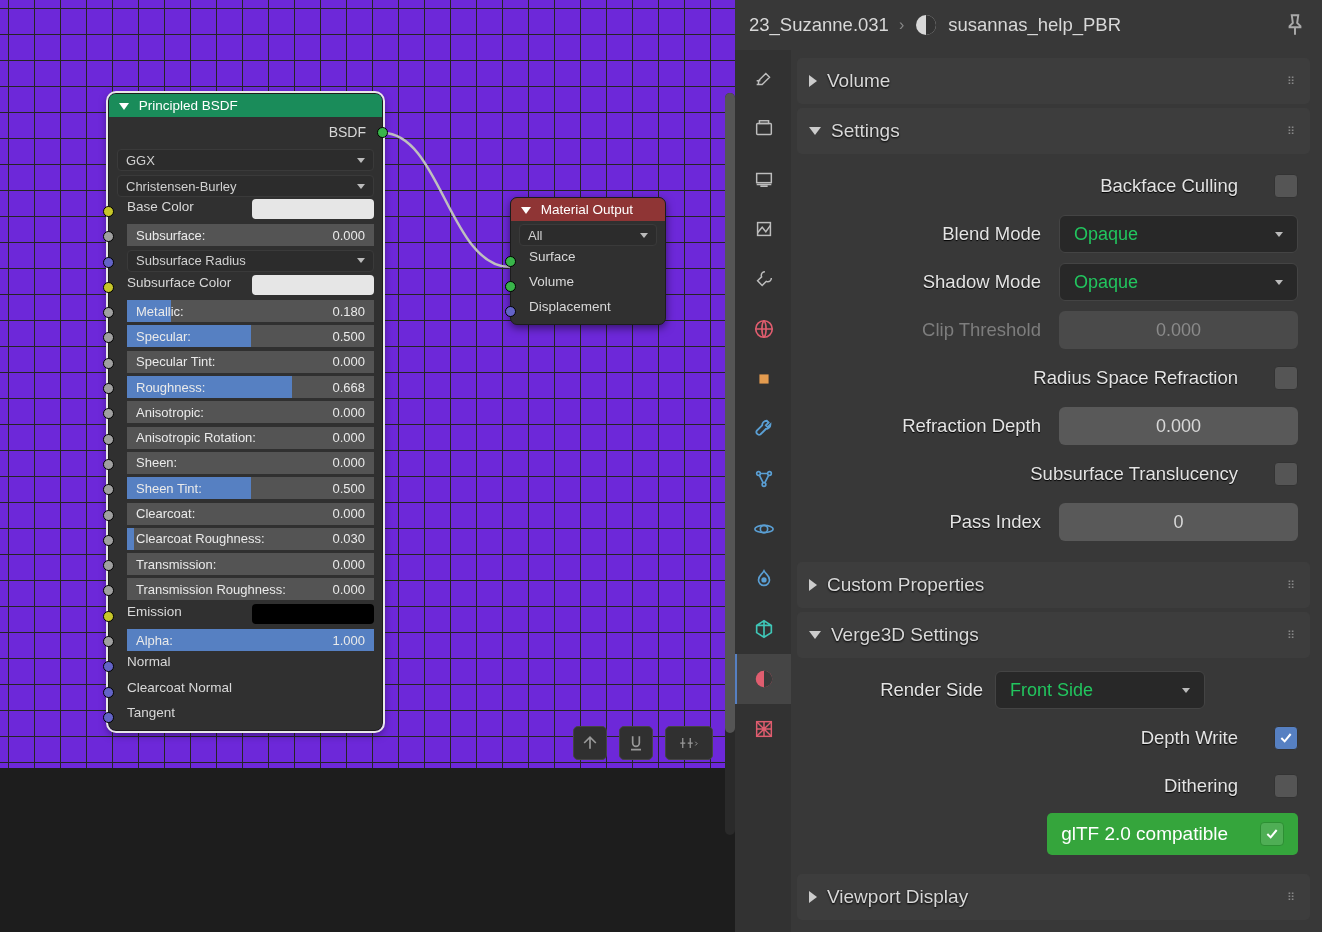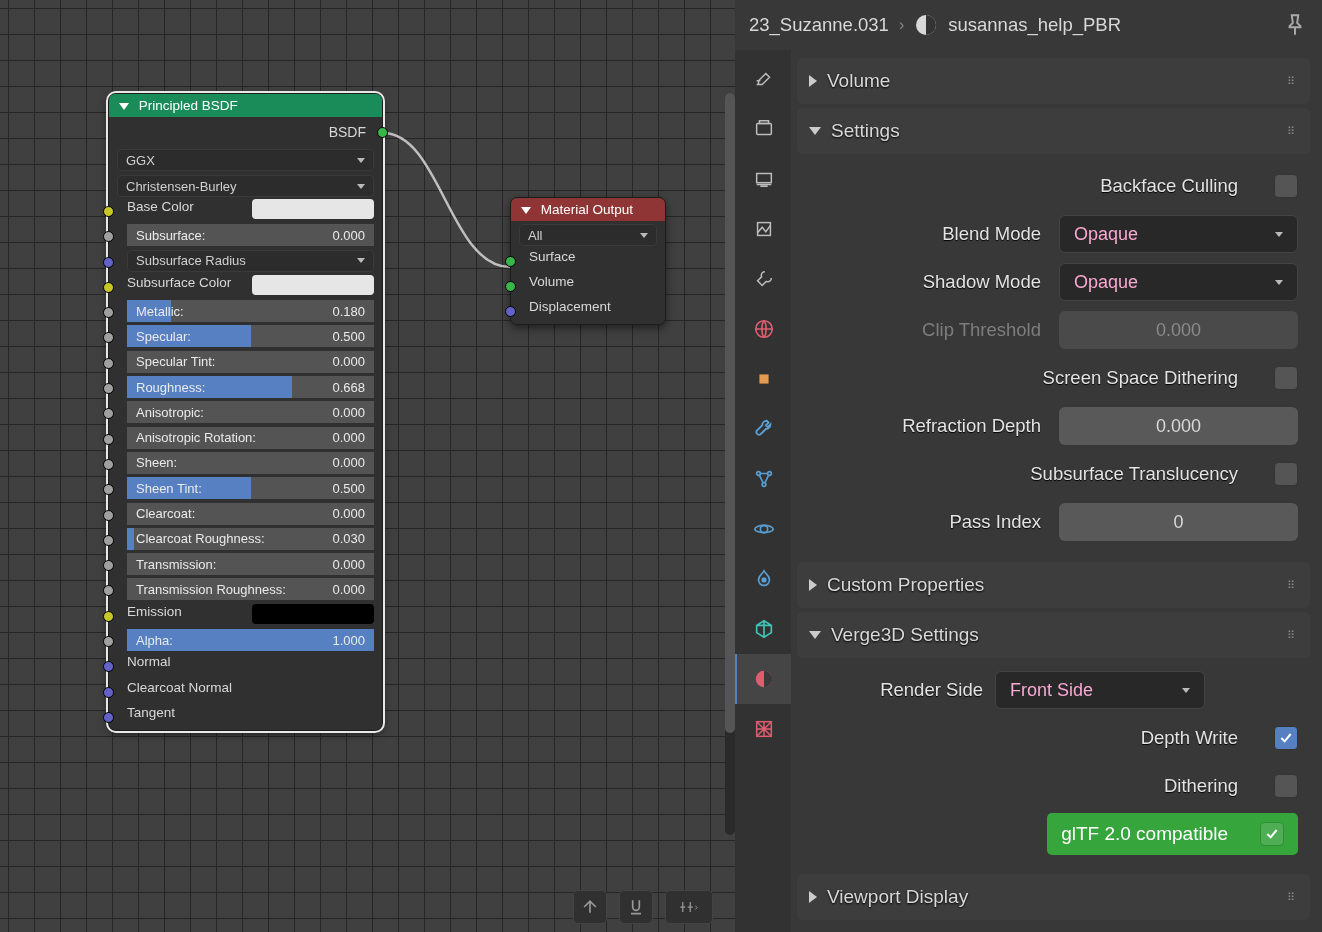--- a/index.html
+++ b/index.html
@@ -1,17 +1,17 @@
 <!DOCTYPE html>
 <html><head>
 <meta charset="utf-8">
 <style>
 *{box-sizing:border-box;margin:0;padding:0;font-family:-apple-system,BlinkMacSystemFont,"Segoe UI",sans-serif;user-select:none}
 body{background:#1d1d1d;color:#d8d8d8;font-size:14px;width:1322px;height:932px;overflow:hidden;display:flex}
-.node-area{flex:0 0 735px;height:932px;position:relative;background:#404040}
+.node-area{flex:0 0 735px;height:768px;position:relative;background:#6d28d9}
 .grid{position:absolute;inset:0;background-image:linear-gradient(#262626 1px,transparent 1px),linear-gradient(90deg,#262626 1px,transparent 1px);background-size:26px 26px;background-position:8px 8px}
 .node{position:absolute;background:#303030;border:1px solid #1c1c1c;border-radius:7px;box-shadow:0 3px 8px rgba(0,0,0,.5)}
 .node.bsdf{left:108px;top:93px;width:275px;outline:2px solid #e8e8e8;outline-offset:0;border-radius:8px}
 .node.matout{left:510px;top:197px;width:156px}
 .node-header{border-radius:6px 6px 0 0;padding:4px 10px;font-size:13.5px;color:#fff}
 .node-header.green{background:#1a8c5a}
 .node-header.red{background:#8f3535}
 .node-header .tri{display:inline-block;width:0;height:0;border-left:5px solid transparent;border-right:5px solid transparent;border-top:7px solid #fff;margin-right:6px;vertical-align:middle}
 .node-body{padding:0;position:relative}
 .out-row{display:flex;justify-content:flex-end;align-items:center;height:30px;padding:0 16px 0 0;position:relative;font-size:14px}
@@ -52,21 +52,21 @@
 .panelhdr{height:46px;background:#3d3d3d;border-radius:5px;margin:2px 6px 4px 6px;display:flex;align-items:center;padding:0 12px;position:relative}
 .panelhdr .arr{width:0;height:0;margin-right:10px}
 .panelhdr .arr.col{border-top:6px solid transparent;border-bottom:6px solid transparent;border-left:8px solid #ccc}
 .panelhdr .arr.exp{border-left:6px solid transparent;border-right:6px solid transparent;border-top:8px solid #ccc}
 .panelhdr .ttl{font-size:19px;text-shadow:0 1px 2px #000}
 .gripdots{margin-left:auto;color:#888;letter-spacing:3px;font-size:11px}
 .panelbody{padding:4px 18px 14px 22px}
 .frow{display:flex;align-items:center;height:48px;gap:18px}
 .frow .flab{flex:0 0 228px;text-align:right;font-size:18.5px;color:#e4e4e4;text-shadow:0 1px 1px #000}
 .frow .flab.dim{color:#7d7d7d;text-shadow:none}
-.fsel{flex:1;height:38px;background:#282828;border:1px solid #444;border-radius:6px;display:flex;align-items:center;padding:0 14px;font-size:18px;justify-content:space-between;color:#f9a8d4}
+.fsel{flex:1;height:38px;background:#282828;border:1px solid #444;border-radius:6px;display:flex;align-items:center;padding:0 14px;font-size:18px;justify-content:space-between;color:#22c55e}
 .fnum{flex:1;height:38px;background:#595959;border-radius:6px;display:flex;align-items:center;justify-content:center;font-size:18px}
 .fnum.dim{background:#4a4a4a;color:#8a8a8a}
 .fchk{width:24px;height:24px;background:#555;border:1px solid #333;border-radius:4px;margin-left:18px;display:flex;align-items:center;justify-content:center;flex-shrink:0}
 .fchk.on{background:#5680c2}
 .fchk.on.green{background:#4fae55}
 .fchk svg{width:16px;height:16px;color:#fff}
 .gltf-badge{display:inline-flex;align-items:center;background:#35a53c;color:#fff;font-size:19px;height:42px;border-radius:5px;padding:0 14px;gap:14px;margin-left:auto}
 .gltf-badge .fchk{background:#5ecd62;border-color:#2d8f33}
 .scrollbar-fake{position:absolute;right:0;top:93px;width:10px;height:742px;background:#2a2a2a;border-radius:5px}
 .scrollbar-thumb{position:absolute;right:0;top:93px;width:10px;height:640px;background:#555;border-radius:5px}
@@ -435,21 +435,21 @@
               <span class="chev"></span>
             </div>
           </div>
         <div class="frow">
             <span class="flab dim">Clip Threshold</span>
             <div class="fnum dim">
               <span>0.000</span>
             </div>
           </div>
         <div class="frow">
-            <span class="flab" style="flex:1">Screen Space Dithering</span>
+            <span class="flab" style="flex:1">Radius Space Refraction</span>
             <span class="fchk"></span>
           </div>
         <div class="frow">
             <span class="flab">Refraction Depth</span>
             <div class="fnum">
               <span>0.000</span>
             </div>
           </div>
         <div class="frow">
             <span class="flab" style="flex:1">Subsurface Translucency</span>

